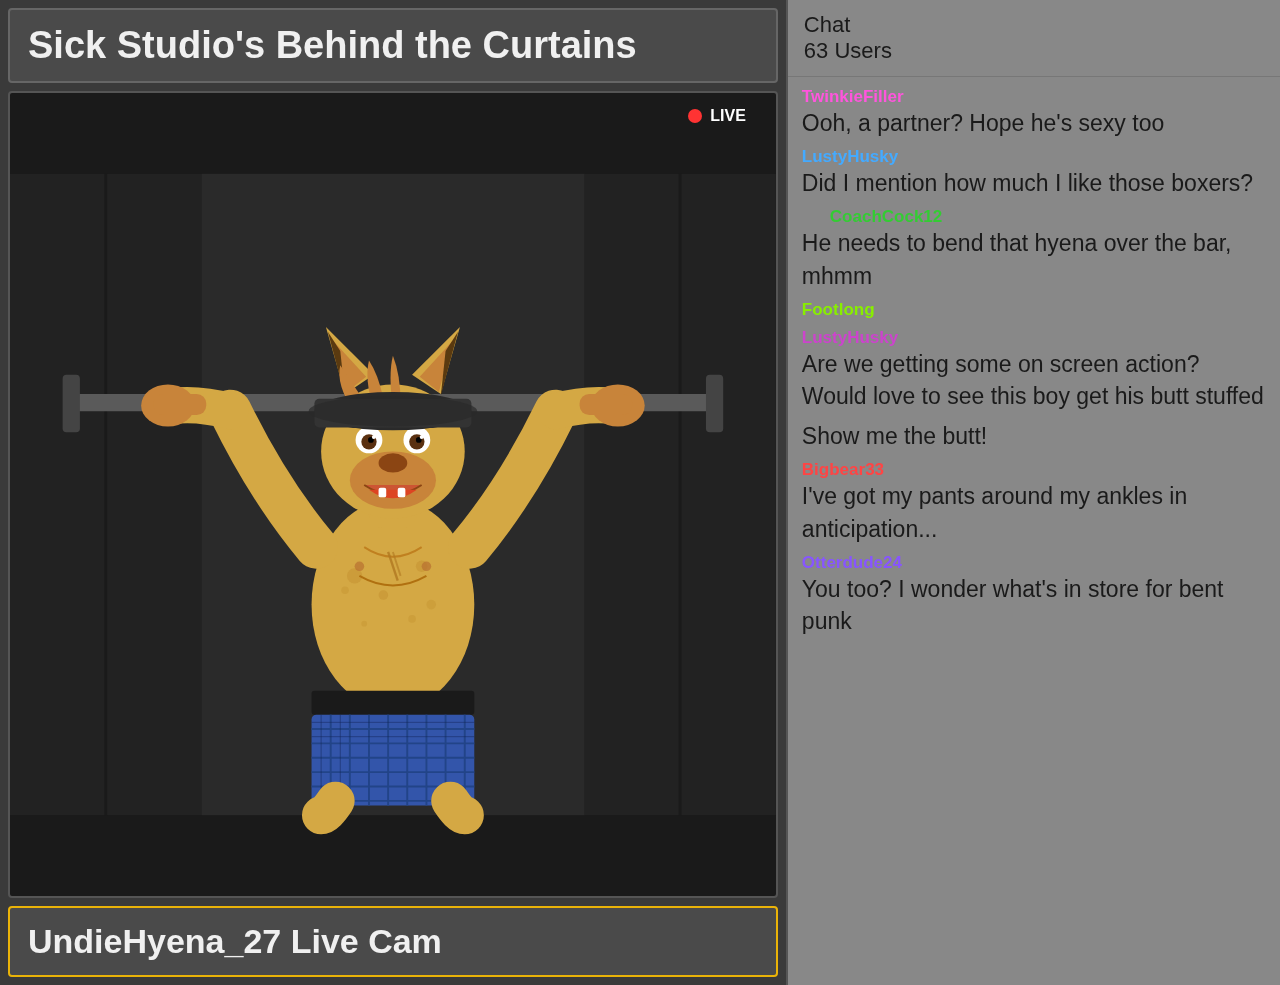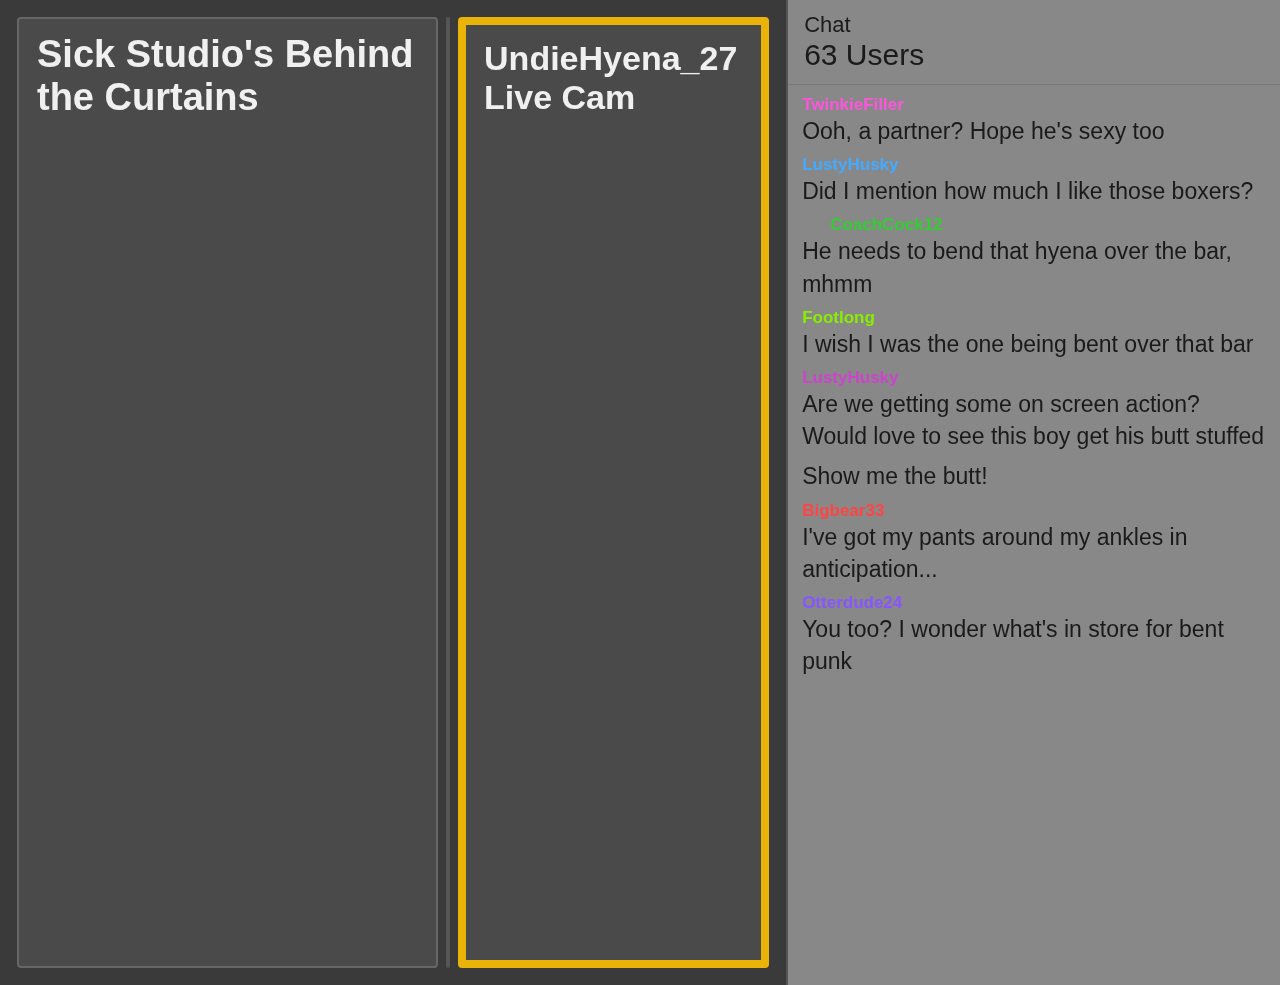--- a/index.html
+++ b/index.html
@@ -9,23 +9,23 @@
       background: #3a3a3a;
       font-family: Arial, sans-serif;
       display: flex;
       overflow: hidden;
     }
 
     
     #left-panel {
       width: 820px;
       display: flex;
-      flex-direction: row;
+      flex-direction: column;
       background: #3a3a3a;
-      padding: 17px;
+      padding: 8px;
       gap: 8px;
     }
 
     #stream-title-box {
       background: #4a4a4a;
       border: 2px solid #666;
       padding: 14px 18px;
       border-radius: 4px;
     }
 
@@ -41,46 +41,46 @@
       border-radius: 4px;
       flex: 1;
       position: relative;
       overflow: hidden;
       min-height: 620px;
     }
 
     #live-badge {
       position: absolute;
       top: 14px;
-      right: 18px;
+      right: 30px;
       display: flex;
       align-items: center;
       gap: 8px;
       color: white;
-      font-size: 14px;
+      font-size: 16px;
       font-weight: bold;
       z-index: 10;
     }
 
     #live-dot {
       width: 14px;
       height: 14px;
       background: #ff3333;
       border-radius: 50%;
     }
 
     
     #illustration {
       width: 100%;
       height: 100%;
     }
 
     #streamer-label-box {
       background: #4a4a4a;
-      border: 8px solid #eab308;
+      border: 2px solid #eab308;
       padding: 14px 18px;
       border-radius: 4px;
     }
 
     #streamer-label {
       color: #f0f0f0;
       font-size: 34px;
       font-weight: bold;
     }
 
@@ -100,21 +100,21 @@
     }
 
     #chat-title {
       color: #1a1a1a;
       font-size: 22px;
       font-weight: normal;
     }
 
     #chat-users {
       color: #1a1a1a;
-      font-size: 30px;
+      font-size: 22px;
     }
 
     #chat-messages {
       flex: 1;
       overflow-y: auto;
       padding: 10px 14px;
       background: #888;
     }
 
     .chat-entry {
@@ -285,21 +285,20 @@
       <div class="chat-entry">
         <div class="chat-username" style="color: rgb(68, 170, 255);">LustyHusky</div>
         <div class="chat-message">Did I mention how much I like those boxers?</div>
       </div>
       <div class="chat-entry">
         <div class="chat-username" style="color: rgb(51, 204, 51); margin-left: 28px;">CoachCock12</div>
         <div class="chat-message">He needs to bend that hyena over the bar, mhmm</div>
       </div>
       <div class="chat-entry">
         <div class="chat-username" style="color: rgb(136, 238, 0);">Footlong</div>
-        <div class="chat-message">I wish I was the one being bent over that bar</div>
       </div>
       <div class="chat-entry">
         <div class="chat-username" style="color: rgb(204, 68, 204);">LustyHusky</div>
         <div class="chat-message">Are we getting some on screen action?  Would love to see this boy get his butt stuffed</div>
       </div>
       <div class="chat-entry">
         <div class="chat-message">Show me the butt!</div>
       </div>
       <div class="chat-entry">
         <div class="chat-username" style="color: rgb(255, 68, 68);">Bigbear33</div>

